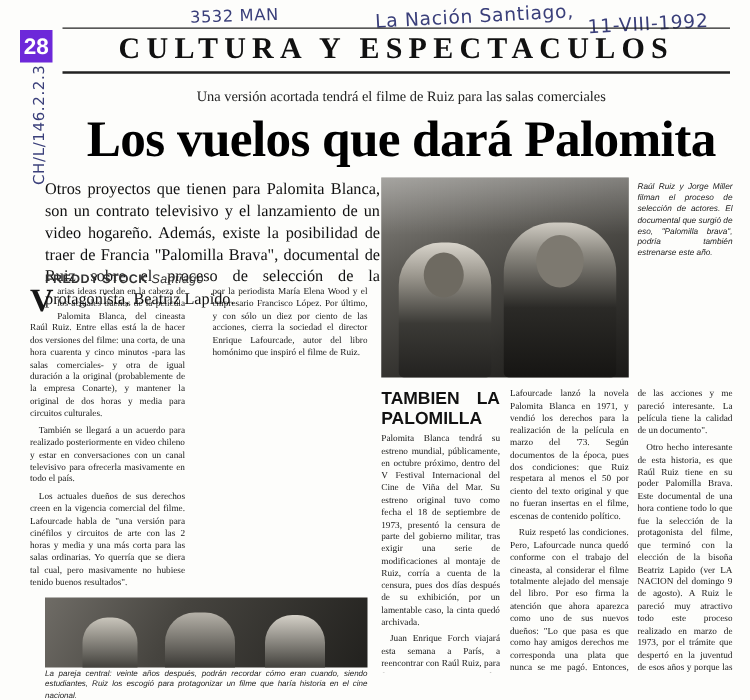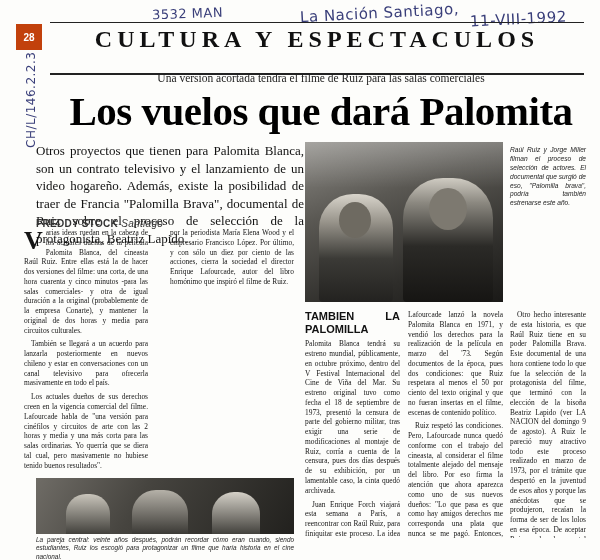--- a/index.html
+++ b/index.html
@@ -60,39 +60,39 @@
     color: #3a3f7a;
   }
 
   
   .page-badge {
     position: absolute;
     left: 16px;
     top: 24px;
     width: 26px;
     height: 26px;
-    background: #c2410c;
+    background: #6d28d9;
     color: #fff;
     font-family: "Liberation Sans", sans-serif;
-    font-size: 10px;
+    font-size: 18px;
     font-weight: bold;
     display: flex;
     align-items: center;
     justify-content: center;
   }
 
   
   .section-header {
     position: absolute;
     left: 50px;
     top: 22px;
     right: 16px;
     border-top: 1px solid #222;
     border-bottom: 2px solid #222;
-    padding: 3px 0 20px 0;
+    padding: 3px 0 4px 0;
     text-align: center;
   }
   .section-header .sh-text {
     font-family: "Liberation Serif", serif;
     font-size: 24px;
     font-weight: bold;
     letter-spacing: 5px;
     color: #111;
   }
 
@@ -167,21 +167,21 @@
     float: left;
     font-size: 26px;
     line-height: 0.82;
     font-weight: bold;
     padding: 2px 3px 0 0;
     font-family: "Liberation Serif", serif;
   }
 
   .subhead {
     font-family: "Liberation Sans", sans-serif;
-    font-size: 11px;
+    font-size: 14px;
     font-weight: bold;
     line-height: 1.15;
     margin: 0 0 4px 0;
     color: #111;
     text-transform: uppercase;
   }
 
   
   .photo-top {
     position: absolute;
@@ -313,21 +313,21 @@
 
   <div class="photo-top">
     <div class="glare"></div>
     <div class="figA"></div>
     <div class="figB"></div>
   </div>
   <div class="cap-right">Raúl Ruiz y Jorge Miller filman el proceso de selección de actores. El documental que surgió de eso, "Palomilla brava", podría también estrenarse este año.</div>
 
   <div class="col col1">
     <p class="first dropcap">Varias ideas ruedan en la cabeza de los actuales dueños de la película Palomita Blanca, del cineasta Raúl Ruiz. Entre ellas está la de hacer dos versiones del filme: una corta, de una hora cuarenta y cinco minutos -para las salas comerciales- y otra de igual duración a la original (probablemente de la empresa Conarte), y mantener la original de dos horas y media para circuitos culturales.</p>
-    <p>También se llegará a un acuerdo para lanzarla posteriormente en nuevos chileno y estar en conversaciones con un canal televisivo para ofrecerla masivamente en todo el país.</p>
+    <p>También se llegará a un acuerdo para realizado posteriormente en video chileno y estar en conversaciones con un canal televisivo para ofrecerla masivamente en todo el país.</p>
     <p>Los actuales dueños de sus derechos creen en la vigencia comercial del filme. Lafourcade habla de "una versión para cinéfilos y circuitos de arte con las 2 horas y media y una más corta para las salas ordinarias. Yo querría que se diera tal cual, pero masivamente no hubiese tenido buenos resultados".</p>
 
   </div>
 
   <div class="col col2">
     <p class="first">por la periodista María Elena Wood y el empresario Francisco López. Por último, y con sólo un diez por ciento de las acciones, cierra la sociedad el director Enrique Lafourcade, autor del libro homónimo que inspiró el filme de Ruiz.</p>
   </div>
 
   <div class="col col3">
     <div class="subhead">TAMBIEN
@@ -335,20 +335,21 @@
     <p class="first">Palomita Blanca tendrá su estreno mundial, públicamente, en octubre próximo, dentro del V Festival Internacional del Cine de Viña del Mar. Su estreno original tuvo como fecha el 18 de septiembre de 1973, presentó la censura de parte del gobierno militar, tras exigir una serie de modificaciones al montaje de Ruiz, corría a cuenta de la censura, pues dos días después de su exhibición, por un lamentable caso, la cinta quedó archivada.</p>
     <p>Juan Enrique Forch viajará esta semana a París, a reencontrar con Raúl Ruiz, para finiquitar este proceso. La idea es llevarle una cinta al cineasta para que él decida qué escenas de su obra va a suprimir, señala Lafourcade: "Ruiz estaba de acuerdo con esta iniciativa".</p>
   </div>
 
   <div class="col col4">
     <p class="first">Lafourcade lanzó la novela Palomita Blanca en 1971, y vendió los derechos para la realización de la película en marzo del '73. Según documentos de la época, pues dos condiciones: que Ruiz respetara al menos el 50 por ciento del texto original y que no fueran insertas en el filme, escenas de contenido político.</p>
     <p>Ruiz respetó las condiciones. Pero, Lafourcade nunca quedó conforme con el trabajo del cineasta, al considerar el filme totalmente alejado del mensaje del libro. Por eso firma la atención que ahora aparezca como uno de sus nuevos dueños: "Lo que pasa es que como hay amigos derechos me corresponda una plata que nunca se me pagó. Entonces, los actuales inversionistas me homologaron el monto con un diez por ciento</p>
   </div>
 
   <div class="col col5">
+    <p class="first">de las acciones y me pareció interesante. La película tiene la calidad de un documento".</p>
     <p>Otro hecho interesante de esta historia, es que Raúl Ruiz tiene en su poder Palomilla Brava. Este documental de una hora contiene todo lo que fue la selección de la protagonista del filme, que terminó con la elección de la bisoña Beatriz Lapido (ver LA NACION del domingo 9 de agosto). A Ruiz le pareció muy atractivo todo este proceso realizado en marzo de 1973, por el trámite que despertó en la juventud de esos años y porque las anécdotas que se produjeron, recaían la forma de ser de los lolos en esa época. De aceptar Ruiz, el documental podría conocerse en el país como un sobroso antílope de este filme clásico en la historia del cine chileno. Clásico e inédito.</p>
   </div>
 
   <div class="photo-bottom">
     <div class="pb-f1"></div>
     <div class="pb-f2"></div>
     <div class="pb-f3"></div>
   </div>
   <div class="cap-bottom">La pareja central: veinte años después, podrán recordar cómo eran cuando, siendo estudiantes, Ruiz los escogió para protagonizar un filme que haría historia en el cine nacional.</div>
 

